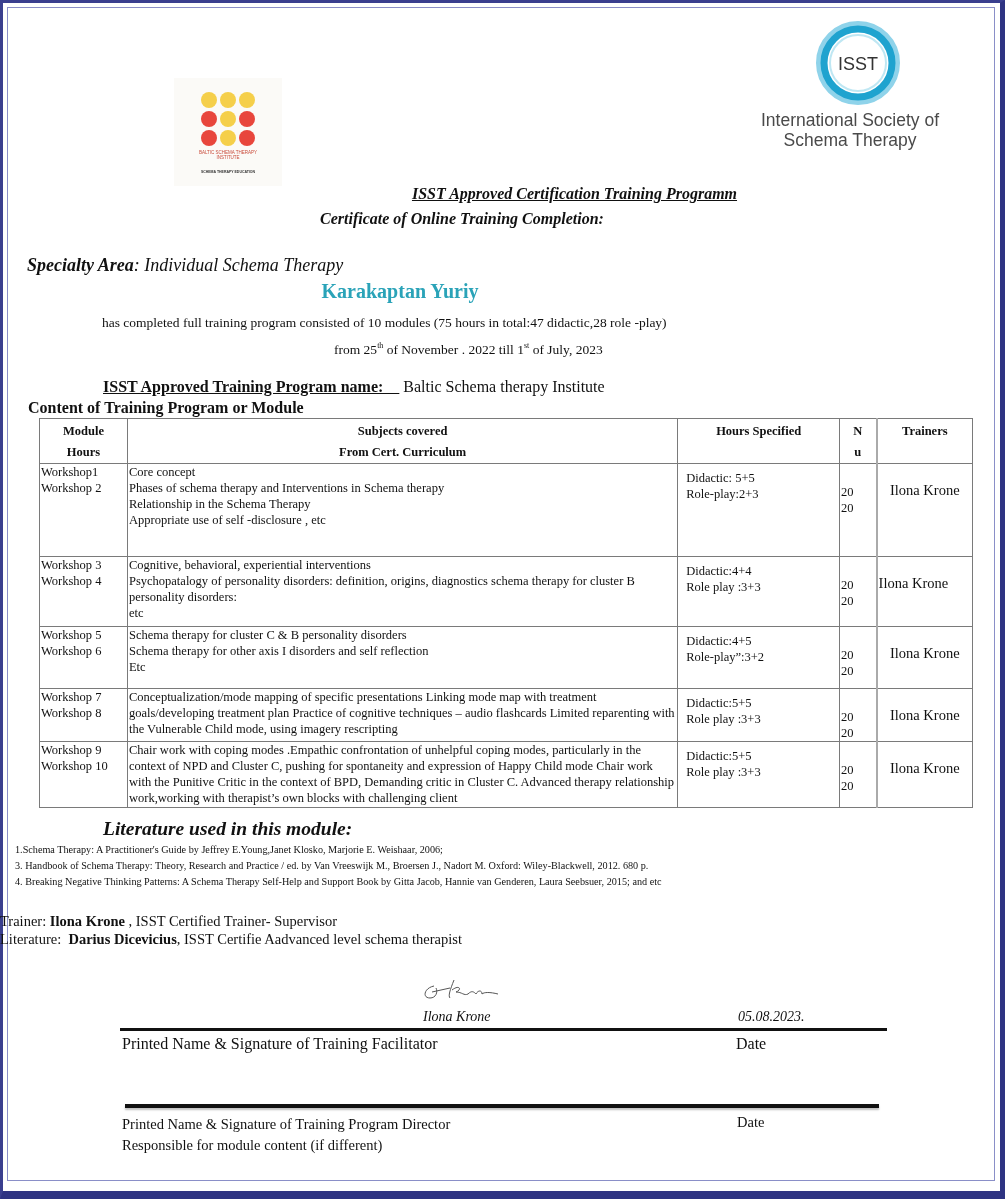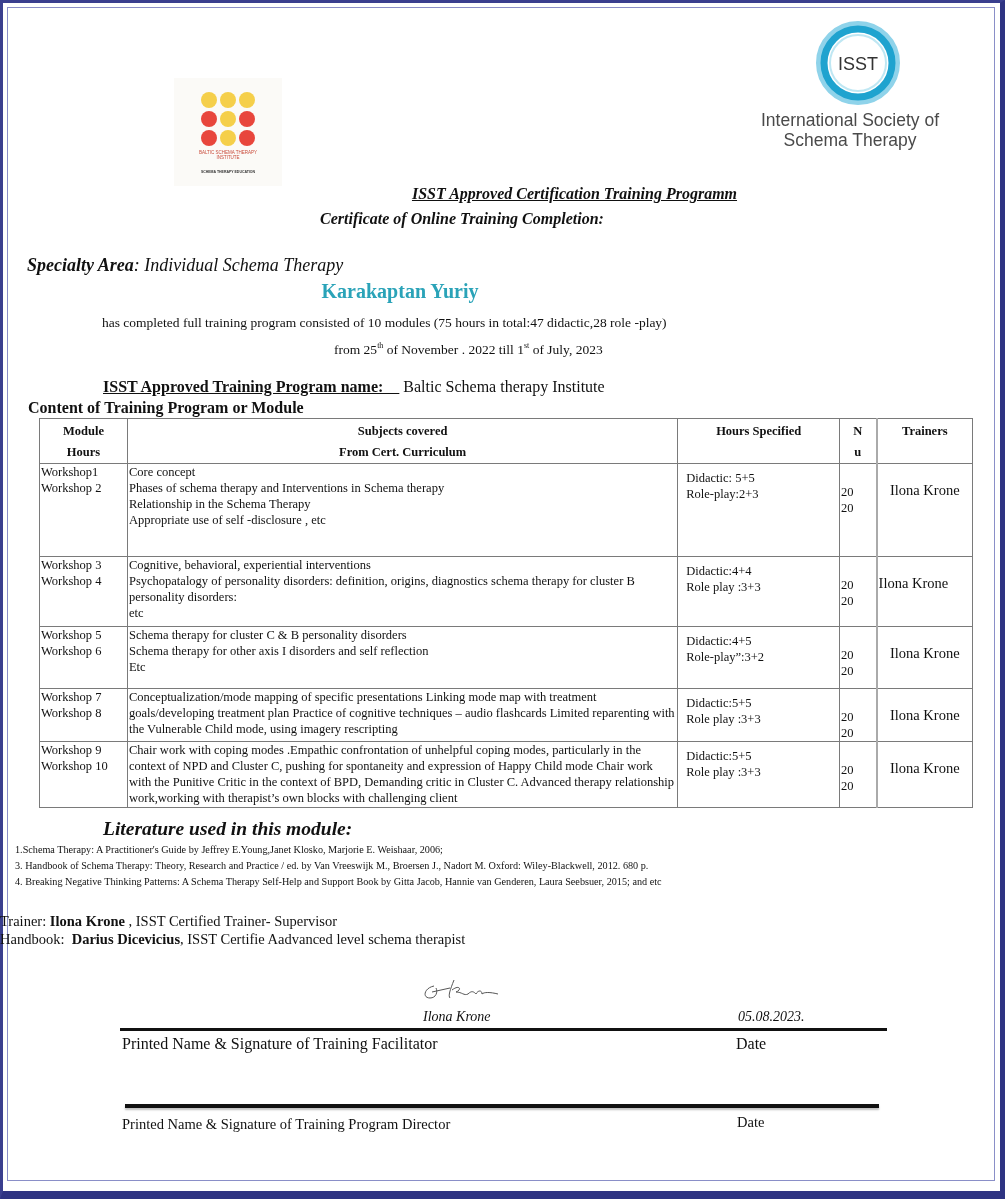--- a/index.html
+++ b/index.html
@@ -250,31 +250,32 @@
 
 <div class="abs lit-title">Literature used in this module:</div>
 <div class="abs lit">
   <div>1.Schema Therapy: A Practitioner's Guide by Jeffrey E.Young,Janet Klosko, Marjorie E. Weishaar, 2006;</div>
   <div>3. Handbook of Schema Therapy: Theory, Research and Practice / ed. by Van Vreeswijk M., Broersen J., Nadort M. Oxford: Wiley-Blackwell, 2012. 680 p.</div>
   <div>4. Breaking Negative Thinking Patterns: A Schema Therapy Self-Help and Support Book by Gitta Jacob, Hannie van Genderen, Laura Seebsuer, 2015; and etc</div>
 </div>
 
 <div class="abs trainer-line">
   <div><span>Trainer: </span><b>Ilona Krone</b><span> , ISST Certified Trainer- Supervisor</span></div>
-  <div><span style="white-space:pre">Handbook:  </span><b>Darius Dicevicius</b><span>, ISST Certifie Aadvanced level schema therapist</span></div>
+  <div><span style="white-space:pre">Literature:  </span><b>Darius Dicevicius</b><span>, ISST Certifie Aadvanced level schema therapist</span></div>
 </div>
 
 <div class="abs sig">
   <svg width="84" height="30" viewBox="0 0 84 30">
     <path d="M14 10 C4 12 2 22 10 22 C16 22 18 16 16 12 M12 16 L30 12 M34 4 C30 14 28 20 30 22 M32 14 C40 8 42 14 36 16 C42 16 44 20 48 18 C52 14 54 16 56 18 C58 14 62 14 62 18 C64 16 70 16 78 18" fill="none" stroke="#555" stroke-width="1"></path>
   </svg>
 </div>
 <div class="abs sig-name">Ilona Krone</div>
 <div class="abs sig-date">05.08.2023.</div>
 <div class="abs line1"></div>
 <div class="abs lbl1">Printed Name &amp; Signature of Training Facilitator</div>
 <div class="abs date1">Date</div>
 
 <div class="abs line2"></div>
 <div class="abs lbl2">
   <div>Printed Name &amp; Signature of Training Program Director</div>
+  <div>Responsible for module content (if different)</div>
 </div>
 <div class="abs date2">Date</div>
 
 </body></html>

